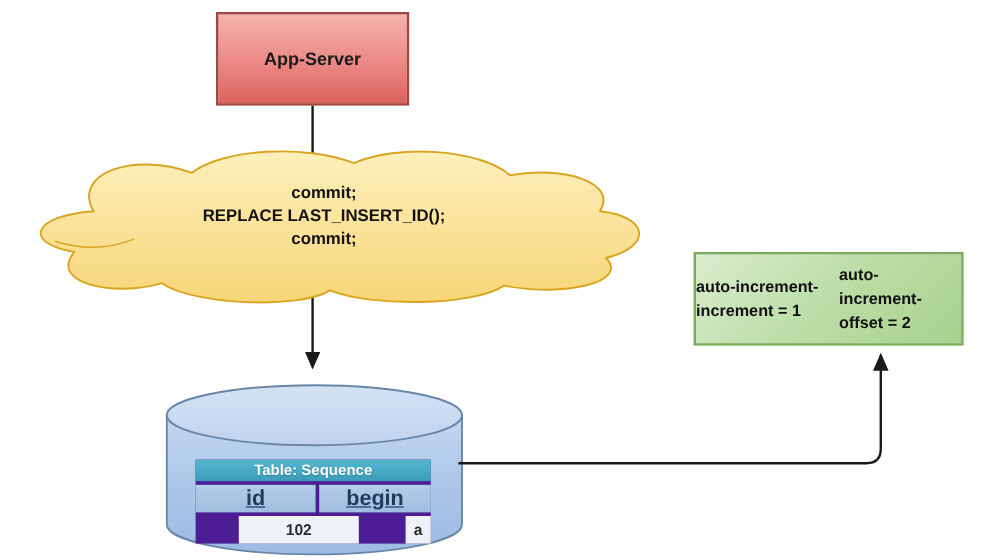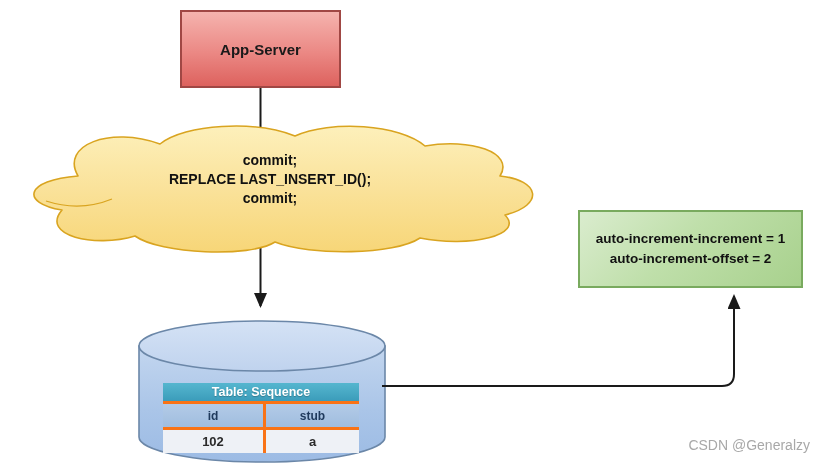--- a/index.html
+++ b/index.html
@@ -35,49 +35,49 @@
     font-size: 14px; font-weight: 700; color: #111111;
     line-height: 19px;
     z-index: 2;
   }
 
   
   .config-box {
     left: 578px; top: 210px; width: 225px; height: 78px;
     background: linear-gradient(135deg, #daecce 0%, #bfdfaa 45%, #a8d18d 100%);
     border: 2px solid #79aa5e;
-    display: flex; flex-direction: column; align-items: center; justify-content: center;
+    display: flex; flex-direction: row; align-items: center; justify-content: center;
     font-size: 13.5px; font-weight: 700; color: #111111;
     line-height: 20px;
   }
 
   
   .seq-table {
     left: 163px; top: 383px; width: 196px;
-    background: #f97316;
+    background: #4c1d95;
     display: flex; flex-direction: column; gap: 3px;
     z-index: 2;
   }
   .seq-table .title-row {
     height: 18px;
     background: linear-gradient(180deg, #55b6cf 0%, #3b9cba 100%);
     color: #ffffff; font-size: 12.5px; font-weight: 700;
     display: flex; align-items: center; justify-content: center;
     text-shadow: 0 1px 1px rgba(0,0,0,0.25);
   }
   .seq-table .cols, .seq-table .data { display: flex; gap: 3px; }
   .seq-table .cols .cell {
     height: 23px; background: linear-gradient(180deg, #b3cbe7 0%, #a0bddf 100%);
-    color: #1f3a5c; font-size: 12px; font-weight: 700;
-    display: flex; align-items: center; justify-content: center;
+    color: #1f3a5c; font-size: 18px; font-weight: 700;
+    display: flex; align-items: center; justify-content: center; text-decoration: underline;
   }
   .seq-table .data .cell {
     height: 23px; background: #eef1f6;
     color: #2b2b2b; font-size: 13px; font-weight: 600;
-    display: flex; align-items: center; justify-content: center;
+    display: flex; align-items: center; justify-content: center; margin-left: 36px;
   }
   .seq-table .cell.c0 { width: 100px; }
   .seq-table .cell.c1 { flex: 1; }
 
   .watermark {
     position: absolute; left: 0; top: 437px; width: 810px;
     text-align: right;
     font-size: 14px; color: #a8a8a8; z-index: 2;
   }
 </style>
@@ -140,23 +140,22 @@
 
   <div class="node config-box">
     <div>auto-increment-increment = 1</div>
     <div>auto-increment-offset = 2</div>
   </div>
 
   <div class="node seq-table">
     <div class="title-row">Table: Sequence</div>
     <div class="cols">
       <div class="cell c0">id</div>
-      <div class="cell c1">stub</div>
+      <div class="cell c1">begin</div>
     </div>
     <div class="data">
       <div class="cell c0">102</div>
       <div class="cell c1">a</div>
     </div>
   </div>
 
-  <div class="watermark">CSDN @Generalzy</div>
 
 </div>
 
 </body></html>

